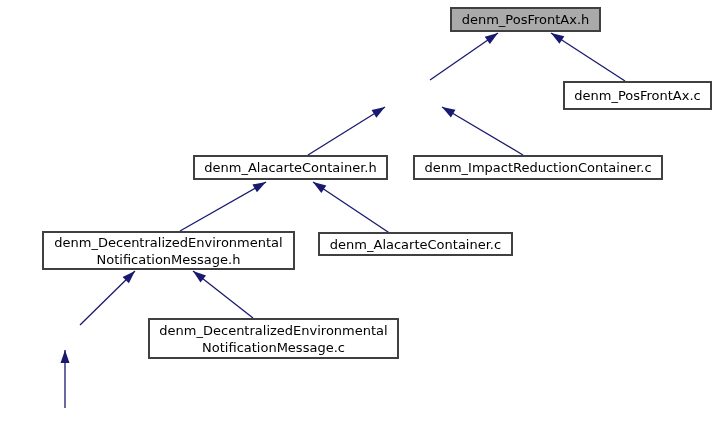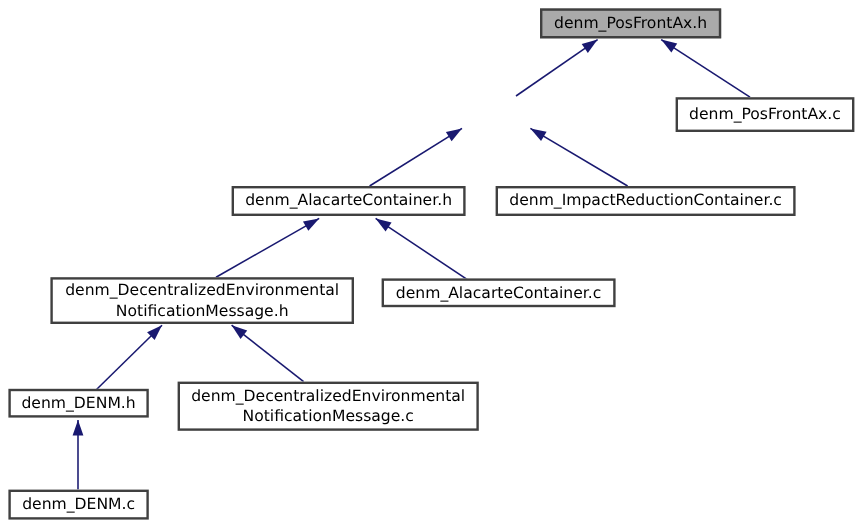--- a/index.html
+++ b/index.html
@@ -87,26 +87,20 @@
 
   <div class="node" style="left:42px; top:231px; width:253px; height:39px;">
     <span class="label">denm_DecentralizedEnvironmental
 NotificationMessage.h</span>
   </div>
 
   <div class="node" style="left:318px; top:232px; width:195px; height:24px;">
     <span class="label">denm_AlacarteContainer.c</span>
   </div>
 
-  <div class="node" style="left:7px; top:324px; width:117px; height:24px;">
-    <span class="label">denm_DENM.h</span>
-  </div>
 
   <div class="node" style="left:148px; top:318px; width:251px; height:41px;">
     <span class="label">denm_DecentralizedEnvironmental
 NotificationMessage.c</span>
   </div>
 
-  <div class="node" style="left:7px; top:408px; width:117px; height:25px;">
-    <span class="label">denm_DENM.c</span>
-  </div>
 
 </div>
 
 </body></html>

